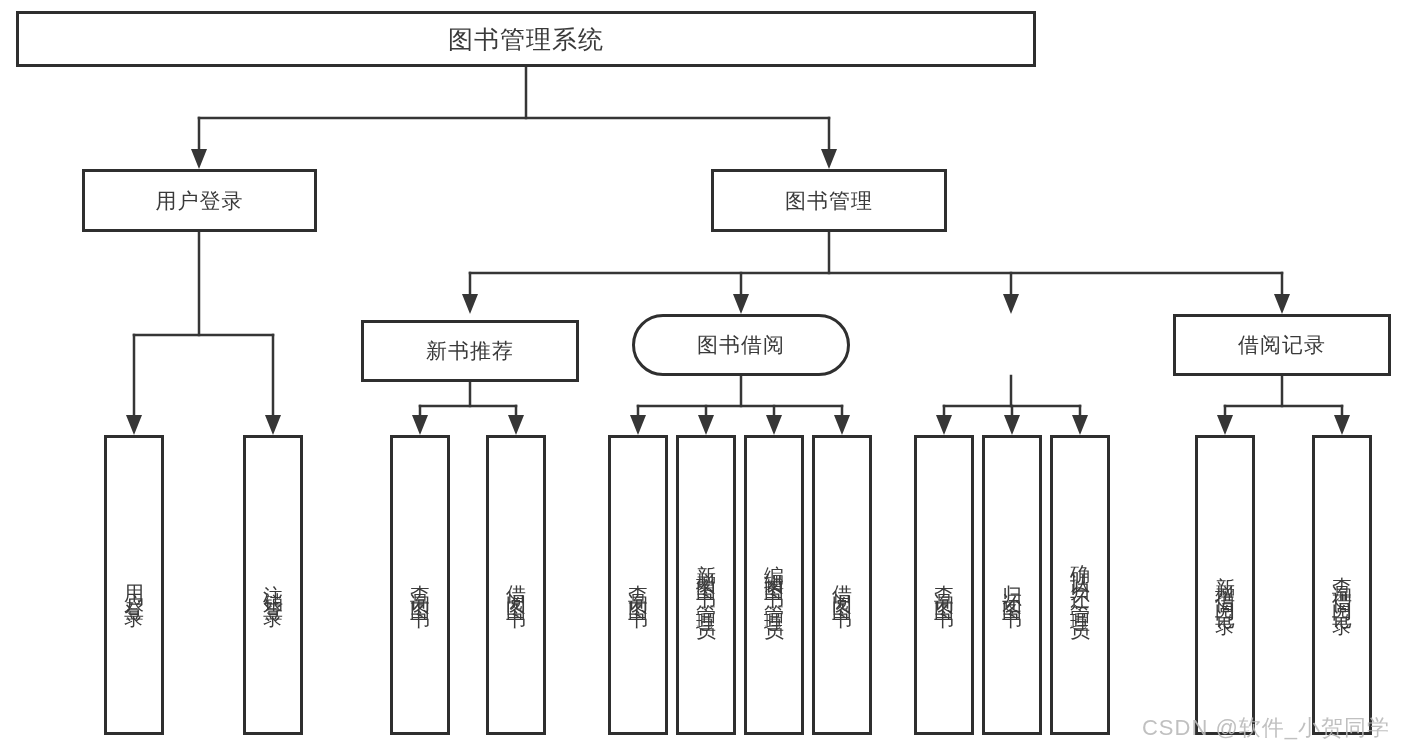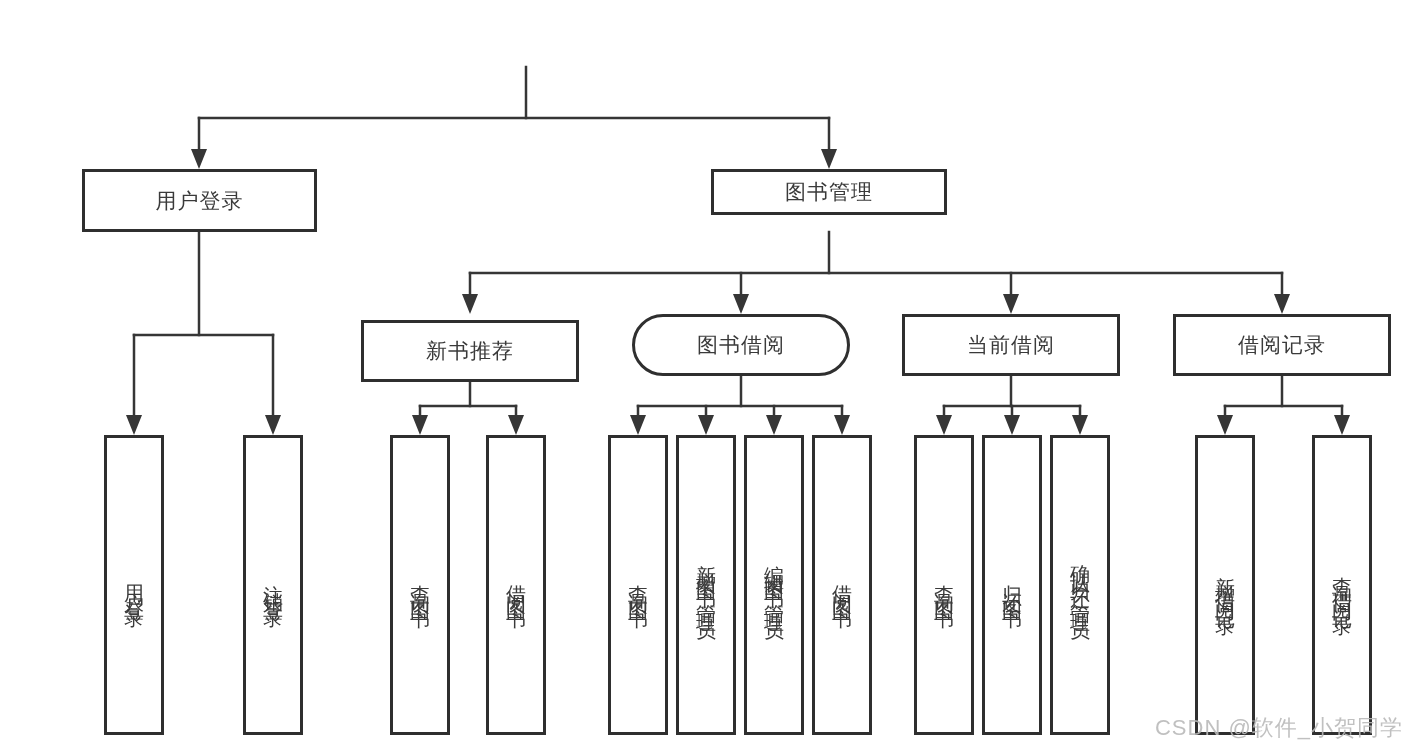--- a/index.html
+++ b/index.html
@@ -40,21 +40,21 @@
   }
   .leaf .v-label {
     writing-mode: vertical-rl;
     text-orientation: mixed;
     font-size: 20px;
     letter-spacing: 8px;
     line-height: 1.05;
   }
   .watermark {
     position: absolute;
-    right: 2px;
+    right: 15px;
     top: 713px;
     font-size: 22px;
     color: rgba(185, 185, 185, 0.9);
     letter-spacing: 1px;
     white-space: nowrap;
     z-index: 2;
   }
 </style>
 </head>
 <body>
@@ -109,36 +109,36 @@
       <line x1="1080" y1="406" x2="1080" y2="419" stroke="#363636" stroke-width="2.5" stroke-linecap="square"></line>
       <polygon points="1072,415 1088,415 1080,435" fill="#363636"></polygon>
       <line x1="1282" y1="376" x2="1282" y2="406" stroke="#363636" stroke-width="2.5" stroke-linecap="square"></line>
       <line x1="1225" y1="406" x2="1342" y2="406" stroke="#363636" stroke-width="2.5" stroke-linecap="square"></line>
       <line x1="1225" y1="406" x2="1225" y2="419" stroke="#363636" stroke-width="2.5" stroke-linecap="square"></line>
       <polygon points="1217,415 1233,415 1225,435" fill="#363636"></polygon>
       <line x1="1342" y1="406" x2="1342" y2="419" stroke="#363636" stroke-width="2.5" stroke-linecap="square"></line>
       <polygon points="1334,415 1350,415 1342,435" fill="#363636"></polygon>
     </svg>
 
+  <div class="box" style="left:16px; top:11px; width:1020px; height:56px;">
+    <span class="root-label">图书管理系统</span>
+  </div>
 
   <div class="box" style="left:82px; top:169px; width:235px; height:63px;">
     <span class="h-label">用户登录</span>
   </div>
-  <div class="box" style="left:711px; top:169px; width:236px; height:46px;">
+  <div class="box" style="left:711px; top:169px; width:236px; height:63px;">
     <span class="h-label">图书管理</span>
   </div>
 
   <div class="box" style="left:361px; top:320px; width:218px; height:62px;">
     <span class="h-label">新书推荐</span>
   </div>
   <div class="box" style="left:632px; top:314px; width:218px; height:62px;border-radius:31px;">
     <span class="h-label">图书借阅</span>
-  </div>
-  <div class="box" style="left:902px; top:314px; width:218px; height:62px;">
-    <span class="h-label">当前借阅</span>
   </div>
   <div class="box" style="left:1173px; top:314px; width:218px; height:62px;">
     <span class="h-label">借阅记录</span>
   </div>
 
   <div class="box leaf" style="left:104px; top:435px; width:60px; height:300px;">
     <span class="v-label">用户登录</span>
   </div>
   <div class="box leaf" style="left:243px; top:435px; width:60px; height:300px;">
     <span class="v-label">注销登录</span>

